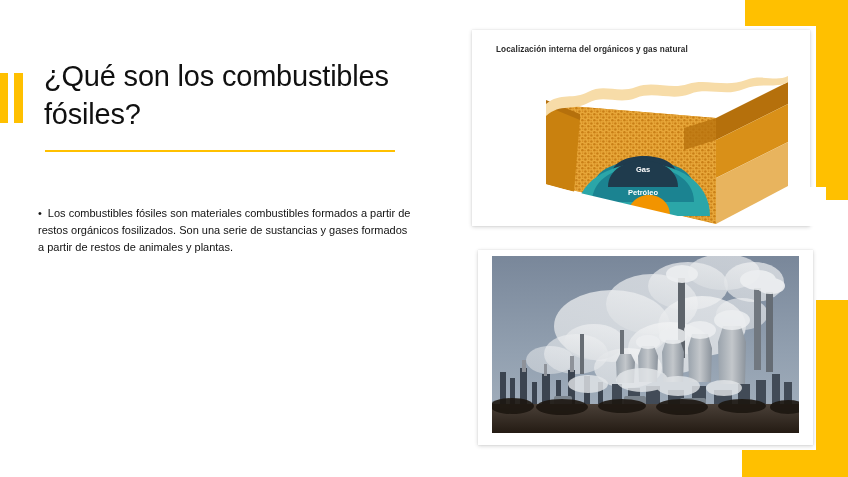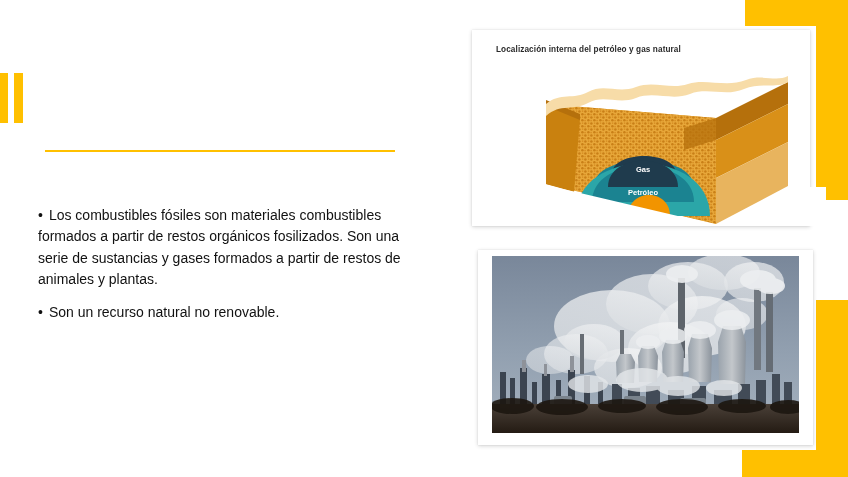--- a/index.html
+++ b/index.html
@@ -93,21 +93,21 @@
 
   
   .body-block {
     position: absolute;
     left: 38px;
     top: 205px;
     width: 375px;
   }
   .bullet {
     display: block;
-    font-size: 14px;
+    font-size: 11px;
     line-height: 1.53;
     color: #111111;
     margin-bottom: 11px;
     text-indent: 0;
   }
   .bullet .dot {
     display: inline;
     margin-right: 6px;
   }
 
@@ -170,33 +170,31 @@
   <div class="accent-right-bar"></div>
   <div class="accent-bottom-right"></div>
   <div class="accent-top-bar"></div>
   <div class="accent-bottom-bar"></div>
 
   <div class="title-ticks">
     <div class="tick t1"></div>
     <div class="tick t2"></div>
   </div>
 
+  <div class="title">¿Qué son los combustibles fósiles?</div>
   <div class="title-rule"></div>
 
   <div class="body-block">
     <div class="bullet">
       <span class="dot">•</span><span>Los combustibles fósiles son materiales combustibles formados a partir de restos orgánicos fosilizados. Son una serie de sustancias y gases formados a partir de restos de animales y plantas.</span>
     </div>
-    <div class="bullet">
-      <span class="dot">•</span><span>Son un recurso natural no renovable.</span>
-    </div>
   </div>
 
   <div class="card card-diagram">
-    <div class="diagram-title">Localización interna del petróleo y gas natural</div>
+    <div class="diagram-title">Localización interna del orgánicos y gas natural</div>
     <div class="diagram-canvas">
       <svg width="338" height="170" viewBox="0 0 338 170" xmlns="http://www.w3.org/2000/svg">
         <defs>
           <pattern id="porousPat" width="6" height="6" patternUnits="userSpaceOnUse">
             <rect width="6" height="6" fill="#E8A83A"></rect>
             <circle cx="1.4" cy="1.4" r="1.25" fill="#C97F16"></circle>
             <circle cx="4.4" cy="4.2" r="1.25" fill="#C97F16"></circle>
             <circle cx="4.6" cy="1.1" r="0.85" fill="#D88E22"></circle>
             <circle cx="1.1" cy="4.6" r="0.85" fill="#D88E22"></circle>
           </pattern>

